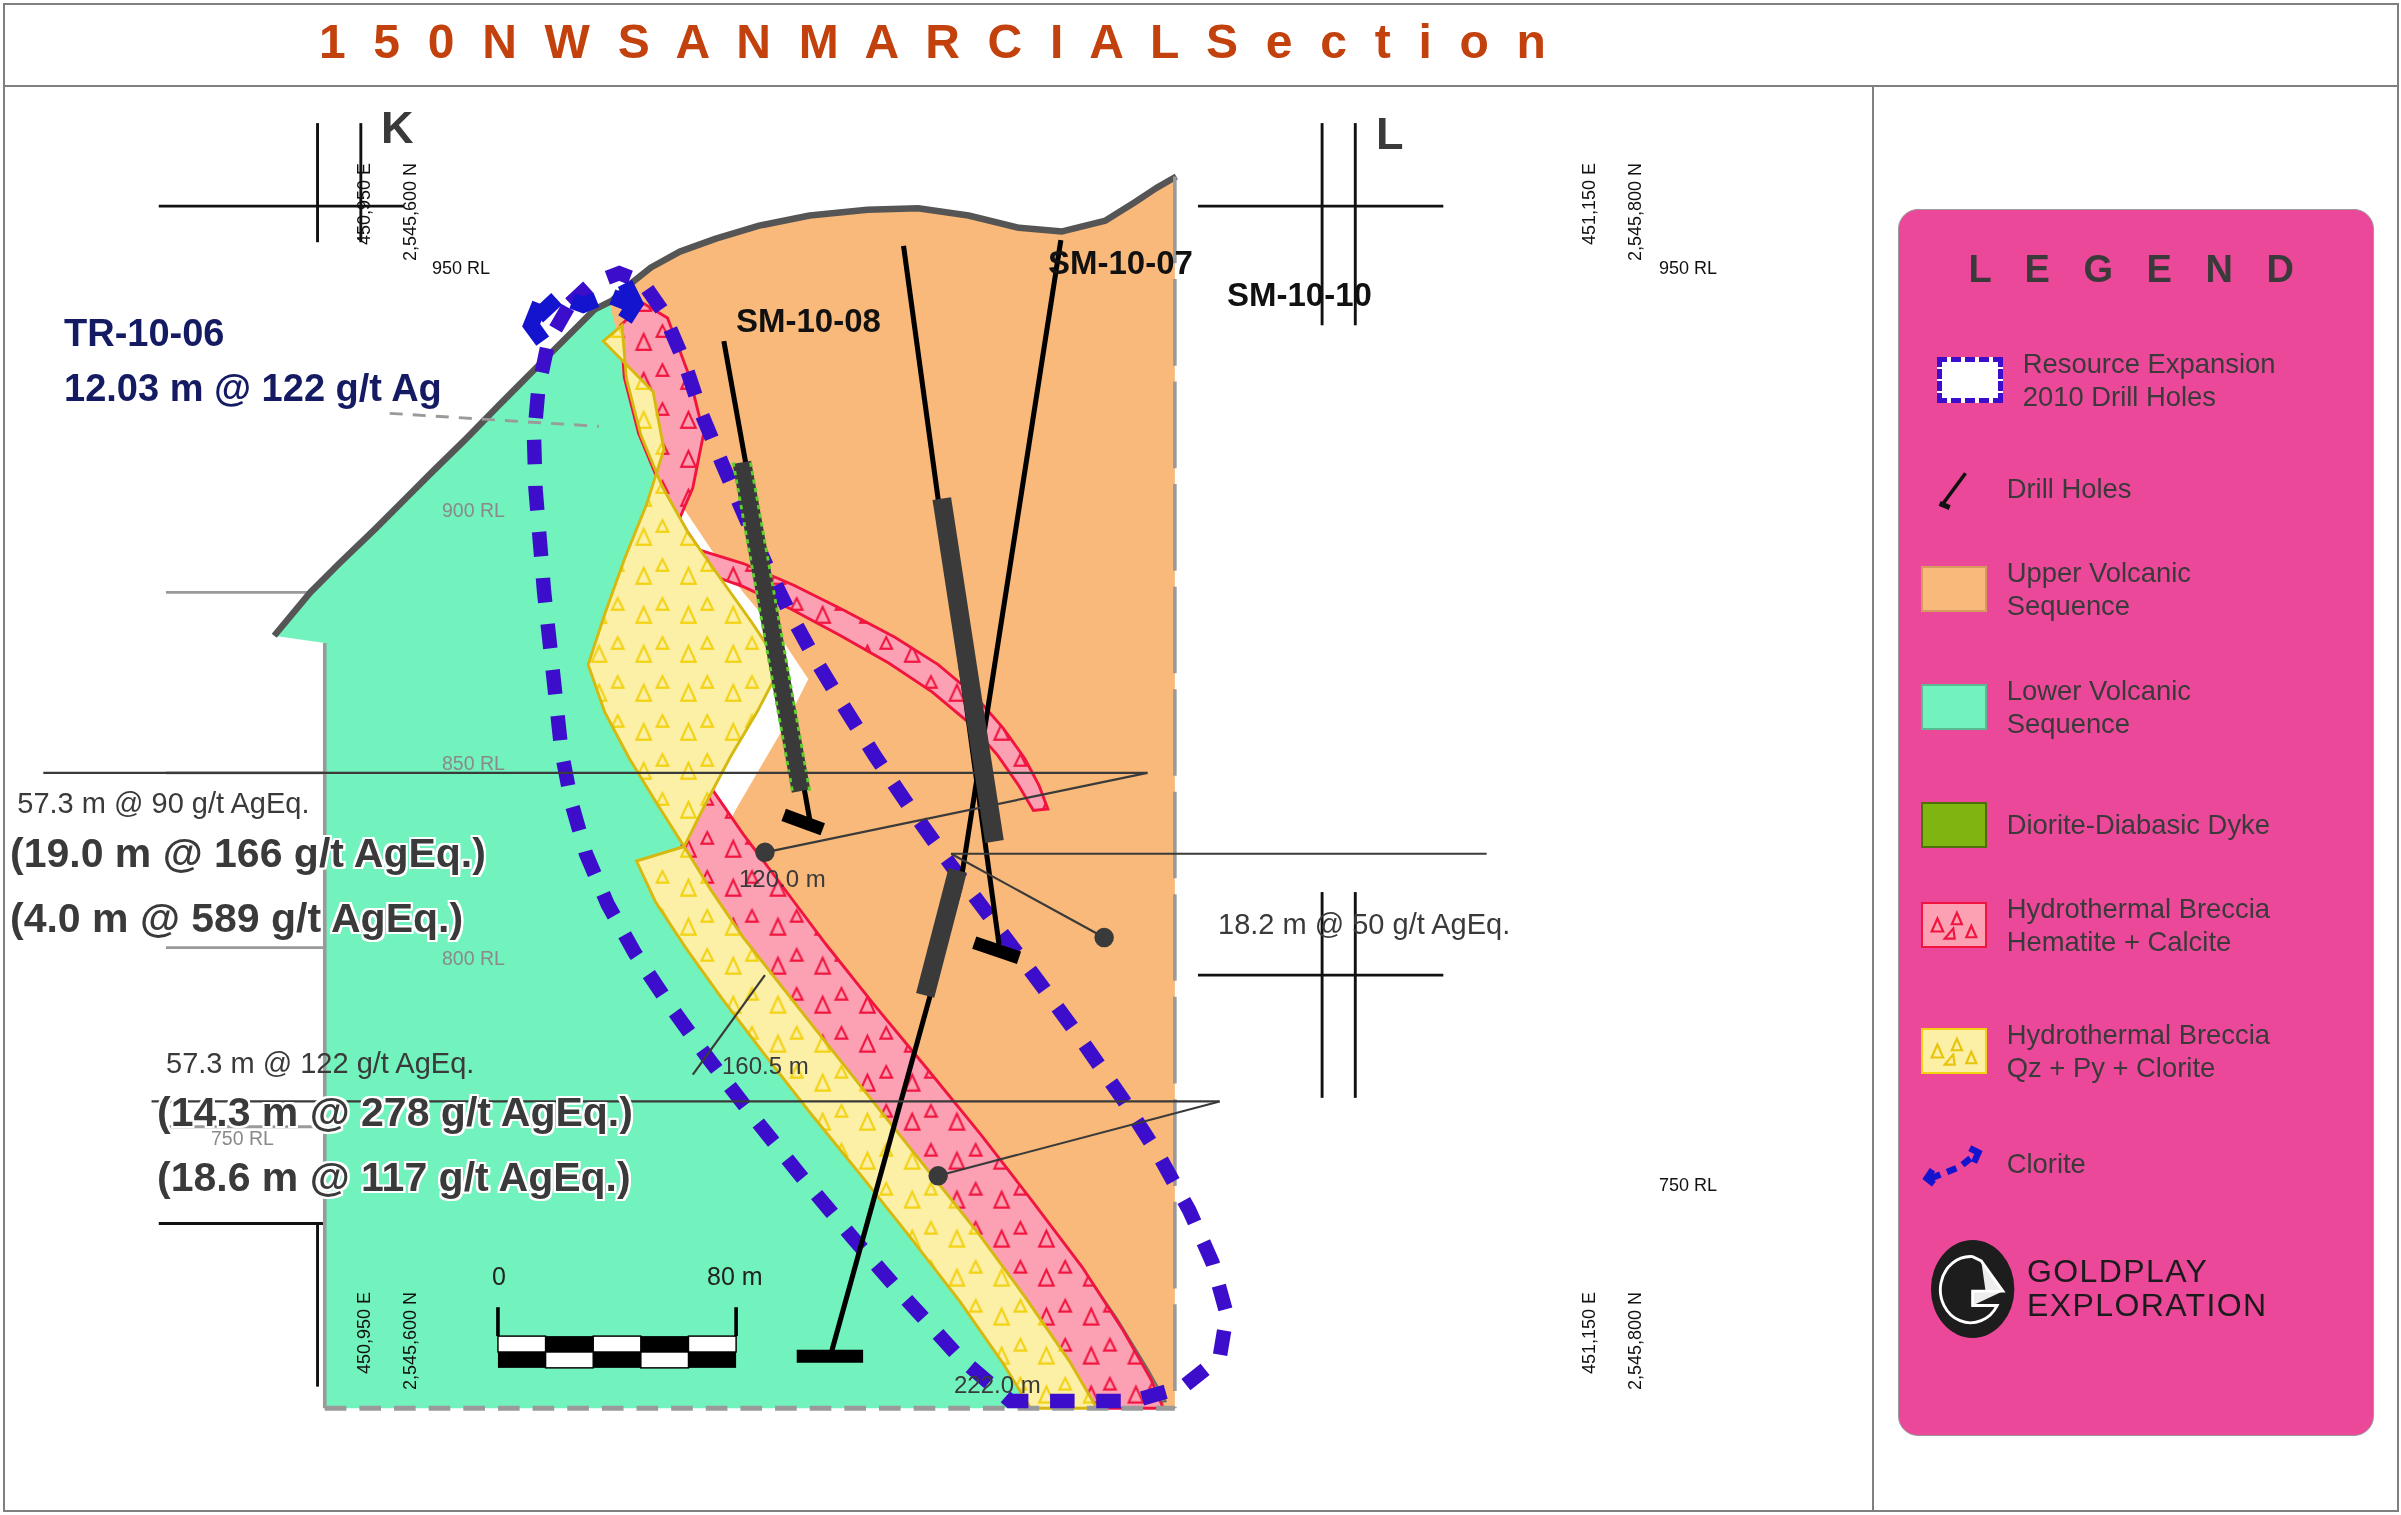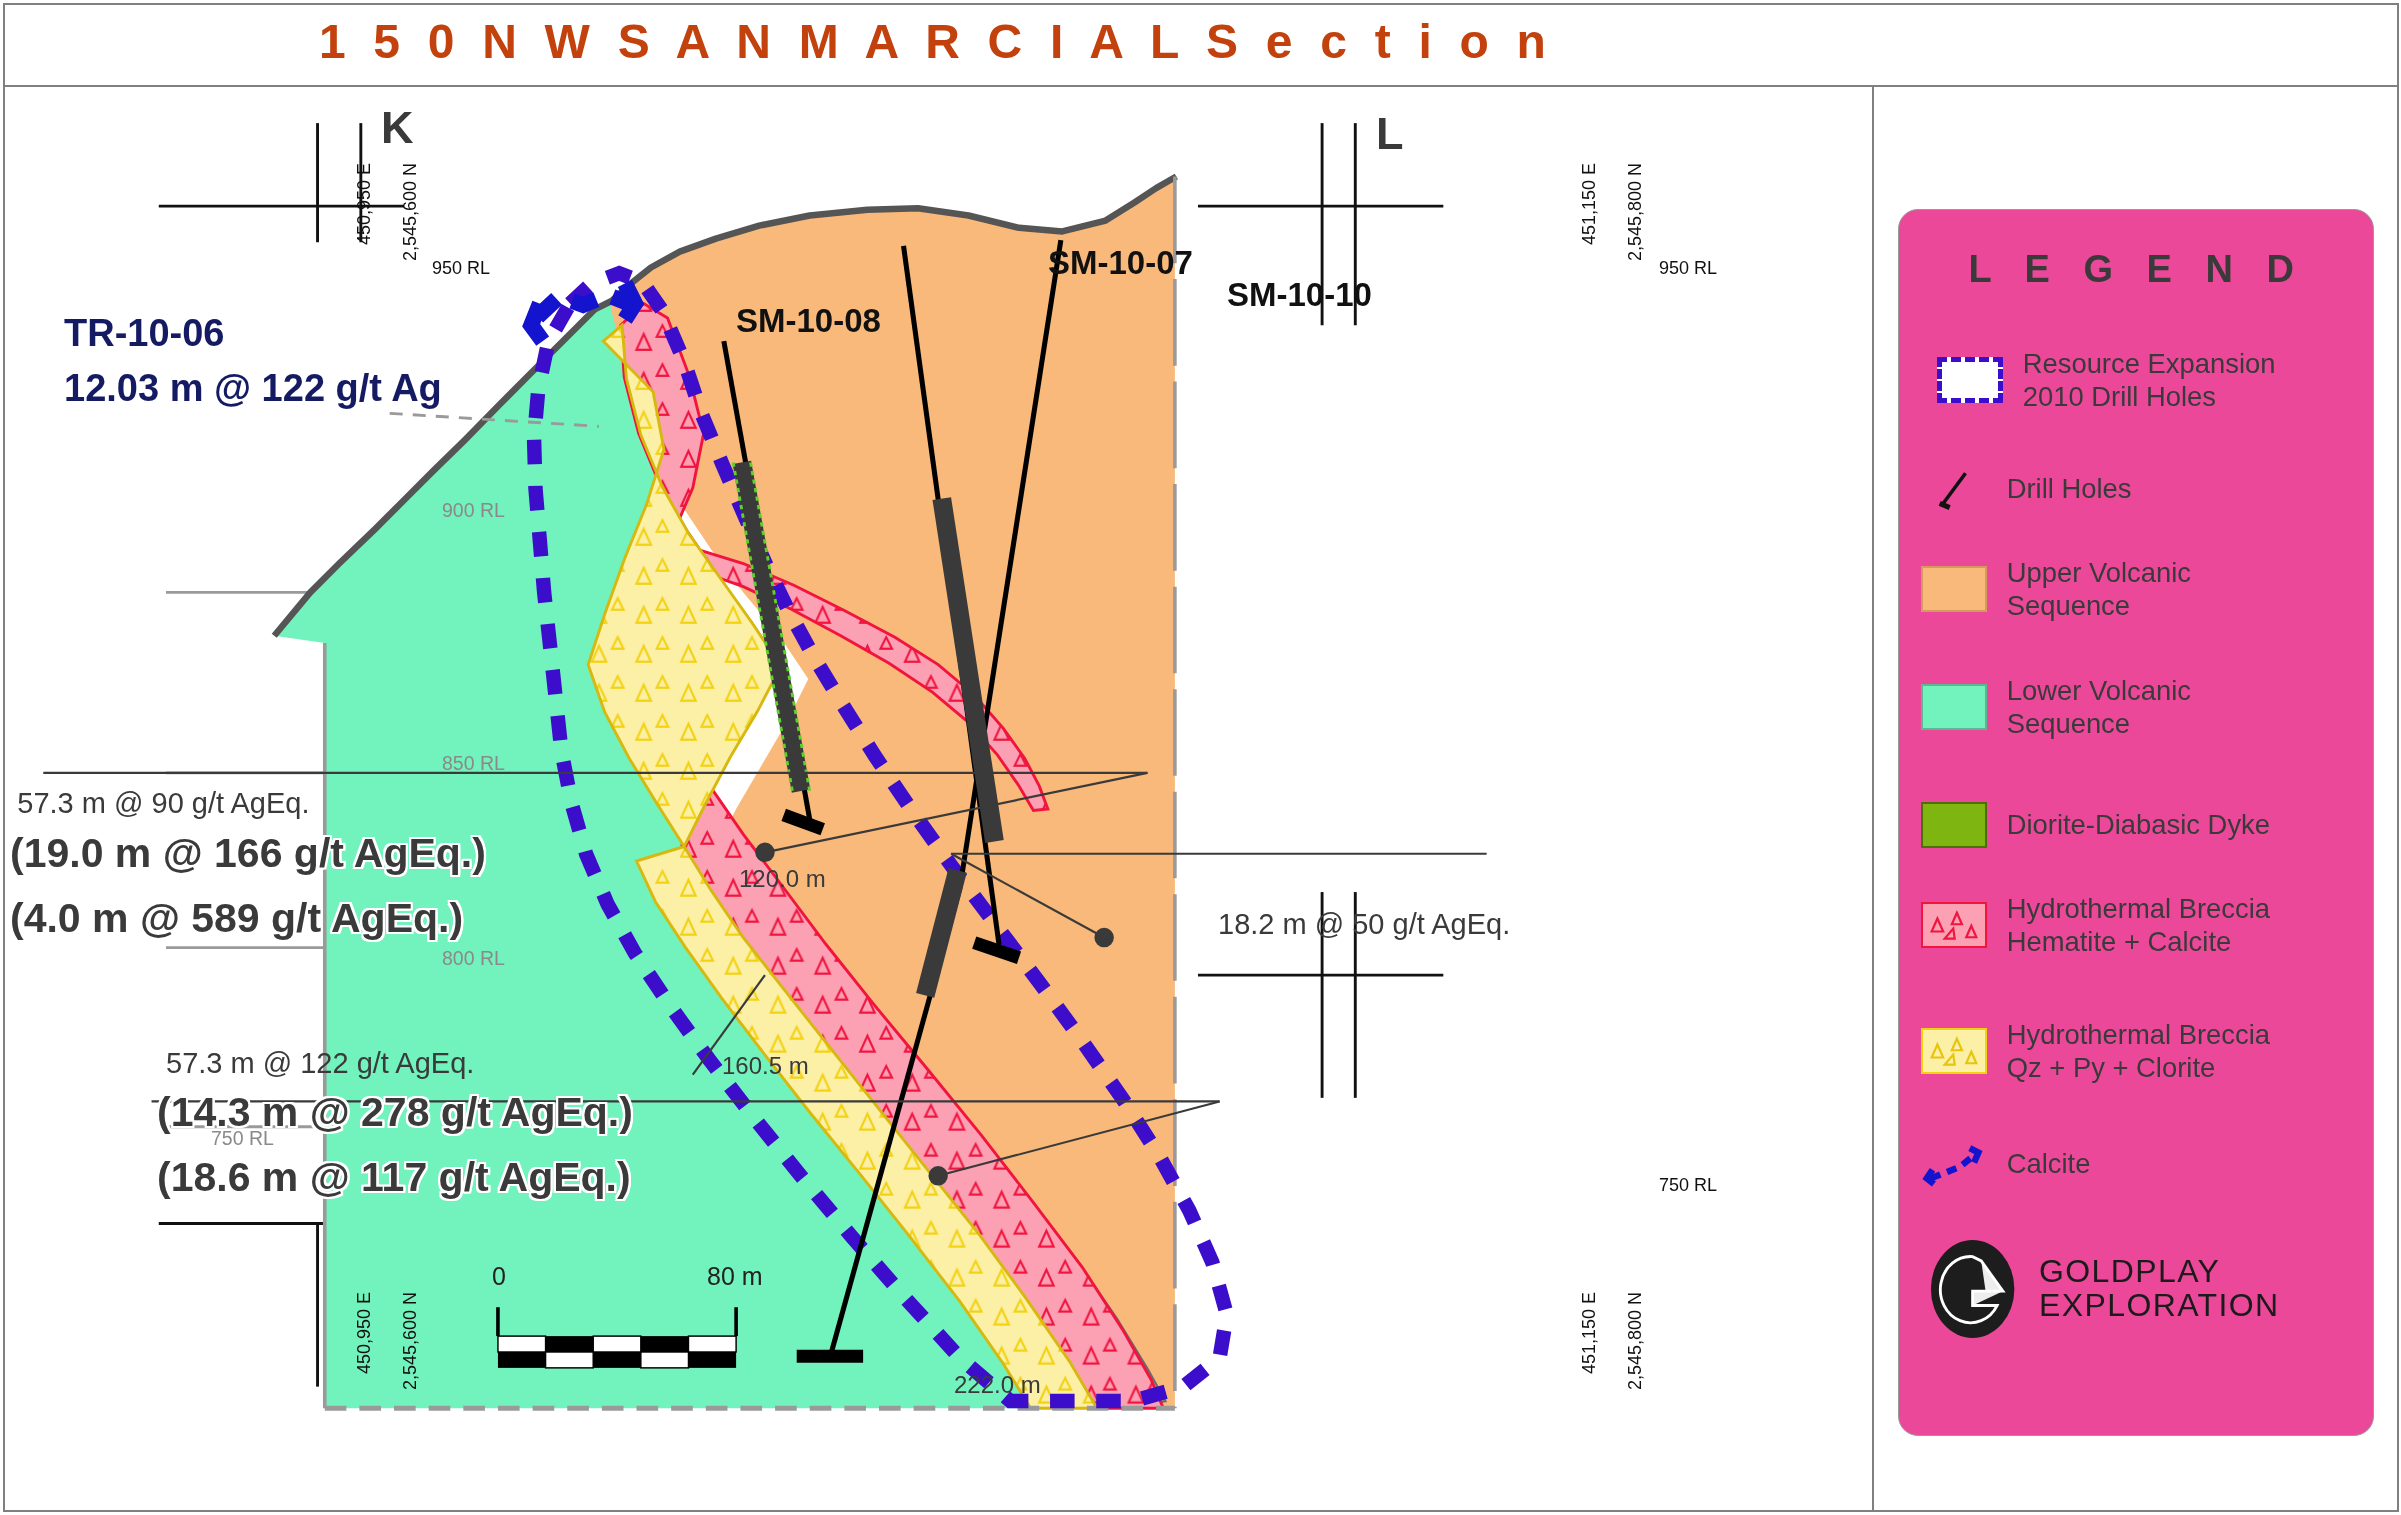--- a/index.html
+++ b/index.html
@@ -44,21 +44,21 @@
                 font-size:38px;font-weight:bold;letter-spacing:11.5px;color:#3a3a3a;}
   .leg-item{position:absolute;left:21.7px;display:flex;align-items:center;gap:20px;width:448px;}
   .leg-sw{width:66px;min-width:66px;height:46px;box-sizing:border-box;}
   .leg-txt{font-size:27.4px;color:#3a3a3a;line-height:1.22;}
   .sw-orange{background:#F8B97A;border:2.2px solid #D69A5F;}
   .sw-green{background:#72F2BC;border:2.2px solid #5BB890;}
   .sw-olive{background:#7FB511;border:2.2px solid #4E6E08;}
   .sw-pink{background:#FCA0B4;border:2.2px solid #F0143E;}
   .sw-yellow{background:#FCEFA6;border:2.2px solid #F2D211;}
   .sw-dash{border:5px dashed #3C0DCB;background:#fff;}
-  .logo-wrap{position:absolute;left:29px;top:1025px;display:flex;align-items:center;gap:16px;}
+  .logo-wrap{position:absolute;left:29px;top:1025px;display:flex;align-items:center;gap:4px;}
   .logo-txt{font-size:32px;letter-spacing:1.4px;color:#1b1b1b;line-height:1.05;
             font-family:"Liberation Sans",sans-serif;font-weight:300;}
 </style>
 </head>
 <body>
 
 <div class="frame"></div>
 <div class="title-rule"></div>
 <div class="legend-rule"></div>
 
@@ -346,21 +346,21 @@
   </div>
 
   <div class="leg-item" style="top:931px;">
     <div class="leg-sw">
       <svg width="66" height="46" viewBox="0 0 92 64">
         <path d="M14 52 L34 44 L54 36 L74 20" stroke="#1414CF" stroke-width="9" fill="none" stroke-dasharray="14 10"></path>
         <path d="M16 40 L8 52 L18 60" stroke="#1414CF" stroke-width="9" fill="none"></path>
         <path d="M68 10 L80 16 L74 30" stroke="#1414CF" stroke-width="9" fill="none"></path>
       </svg>
     </div>
-    <div class="leg-txt" style="white-space:pre-line;">Calcite</div>
+    <div class="leg-txt" style="white-space:pre-line;">Clorite</div>
   </div>
 
   <div class="logo-wrap">
     <svg width="95" height="108" viewBox="0 0 132 150">
       <ellipse cx="62" cy="75" rx="58" ry="68" fill="#1d1d1d"></ellipse>
       <path d="M62 30 A42 46 0 1 0 96 98 L62 98 L62 78 L104 78 L74 36 Z" fill="none" stroke="#fff" stroke-width="4"></path>
       <path d="M62 98 L62 78 L104 78 Z" fill="#fff" opacity="0.92"></path>
       <path d="M74 36 L104 78 L80 78 Z" fill="#fff" opacity="0.92"></path>
     </svg>
     <div class="logo-txt">

